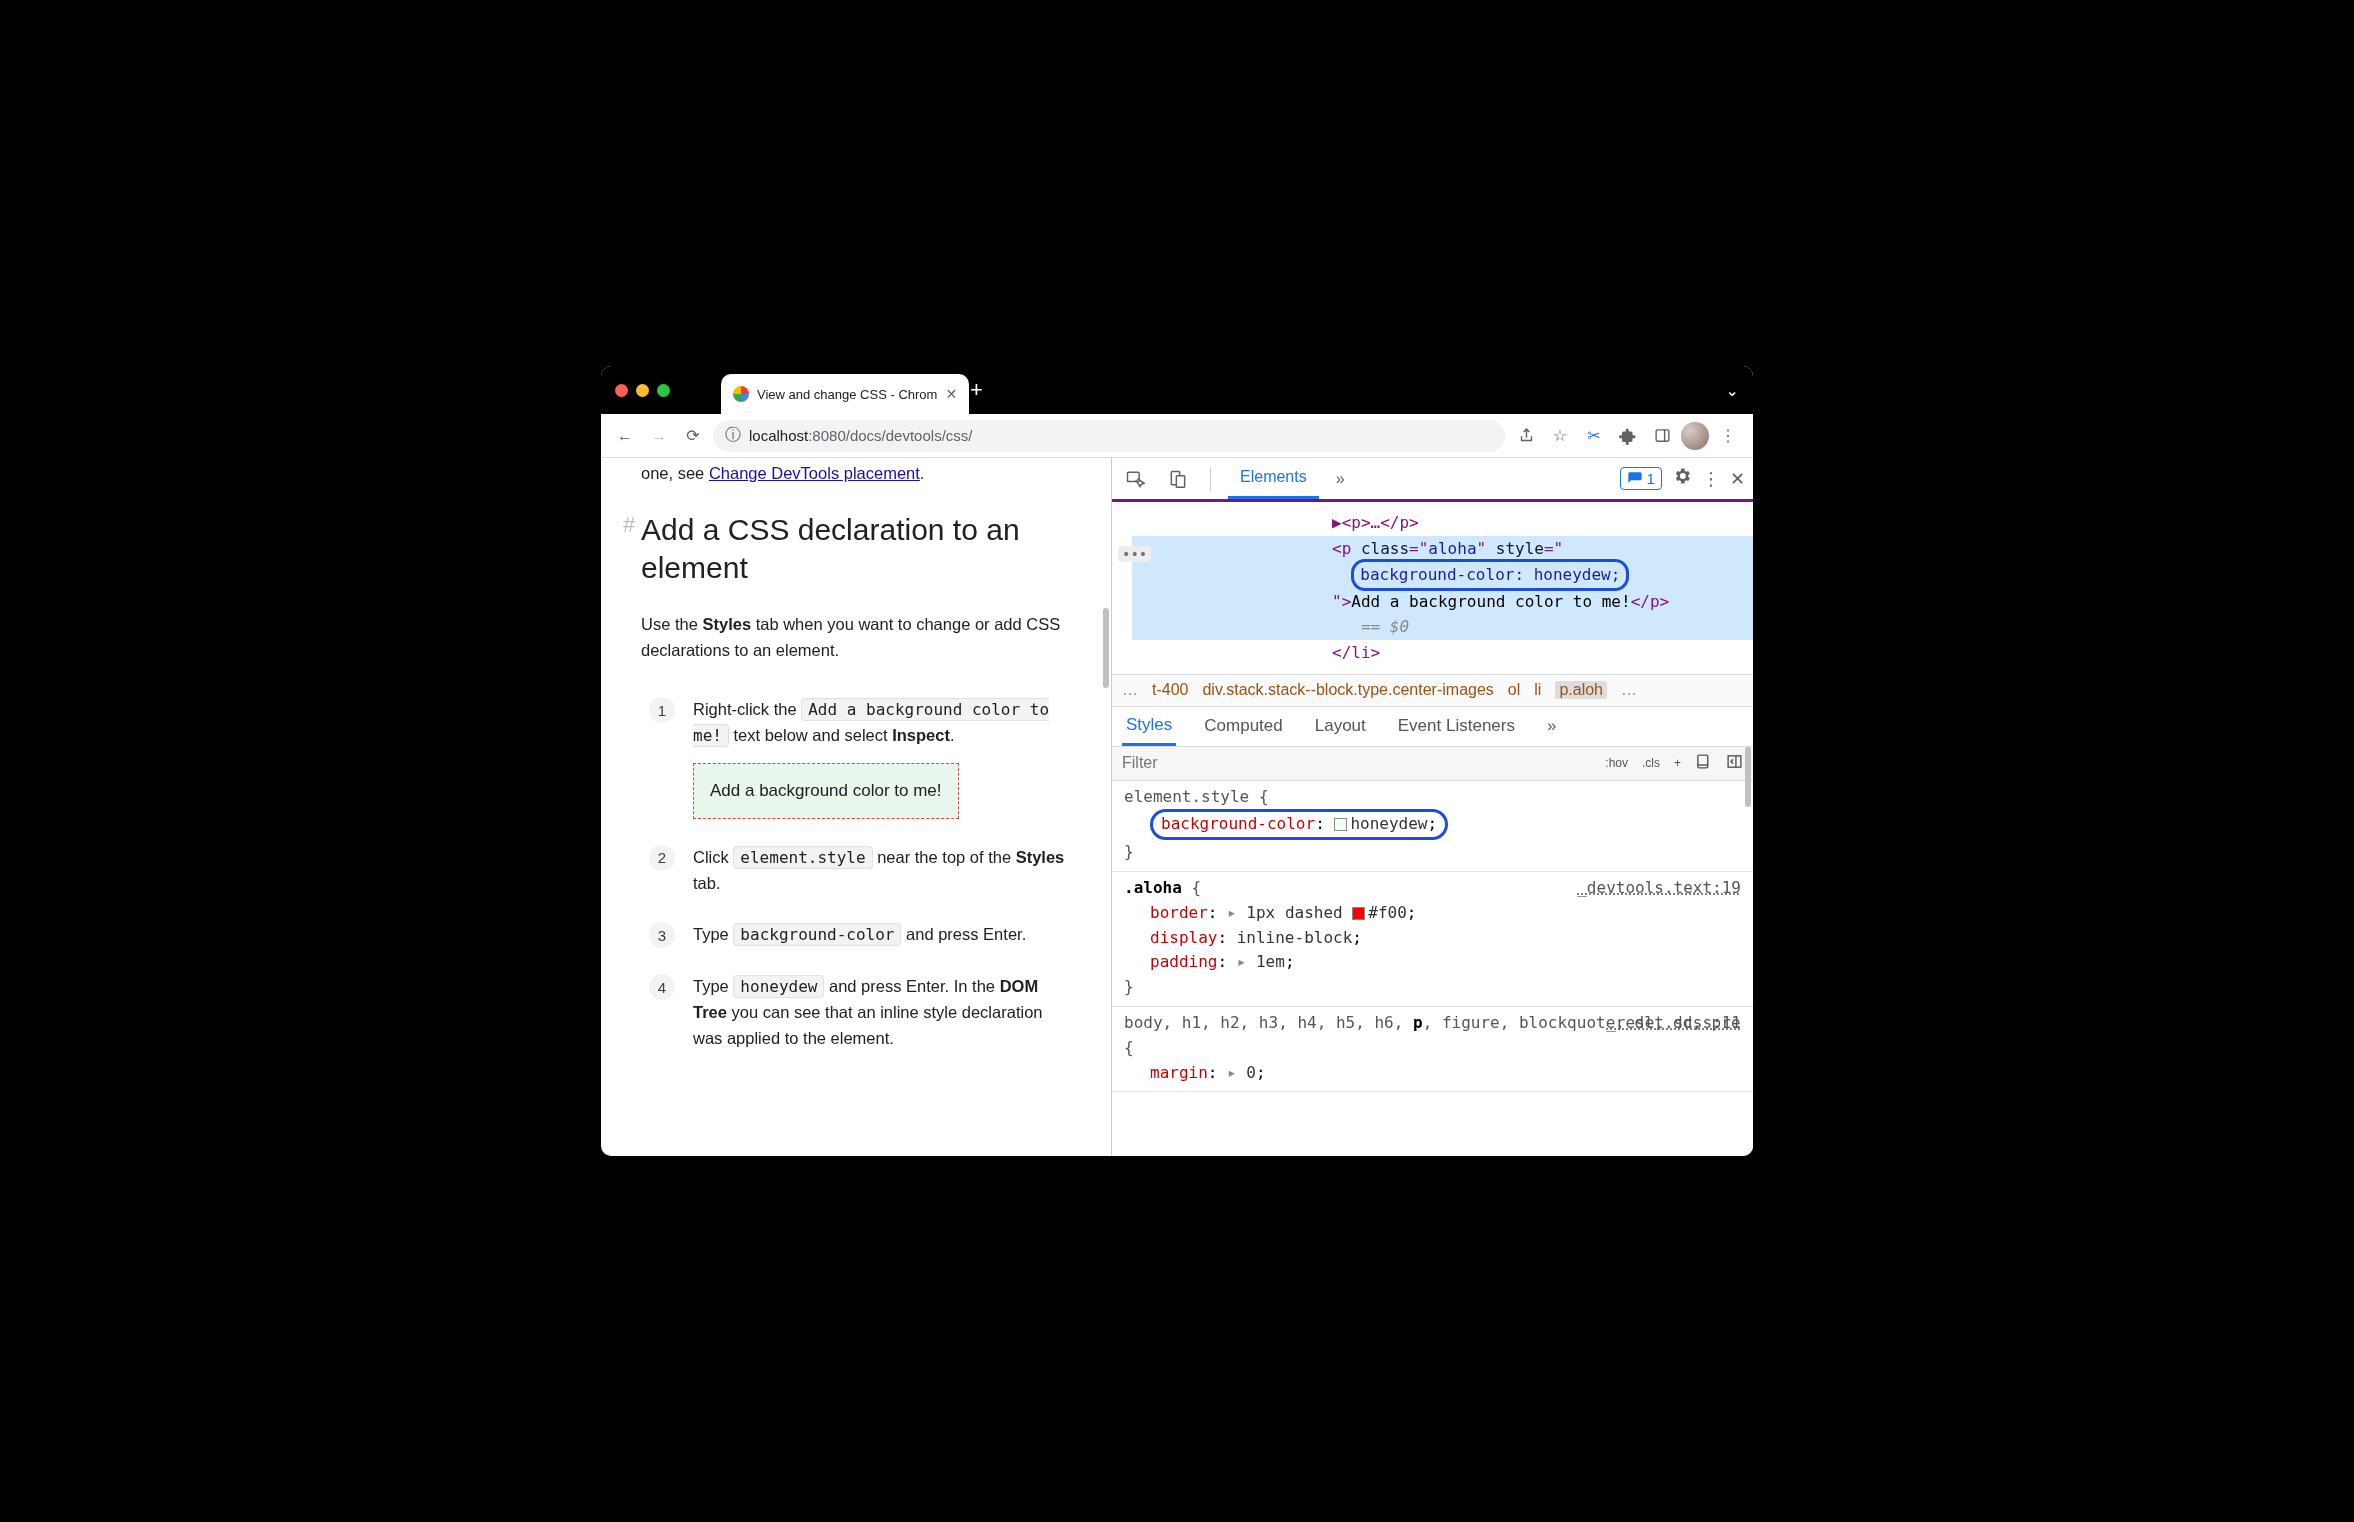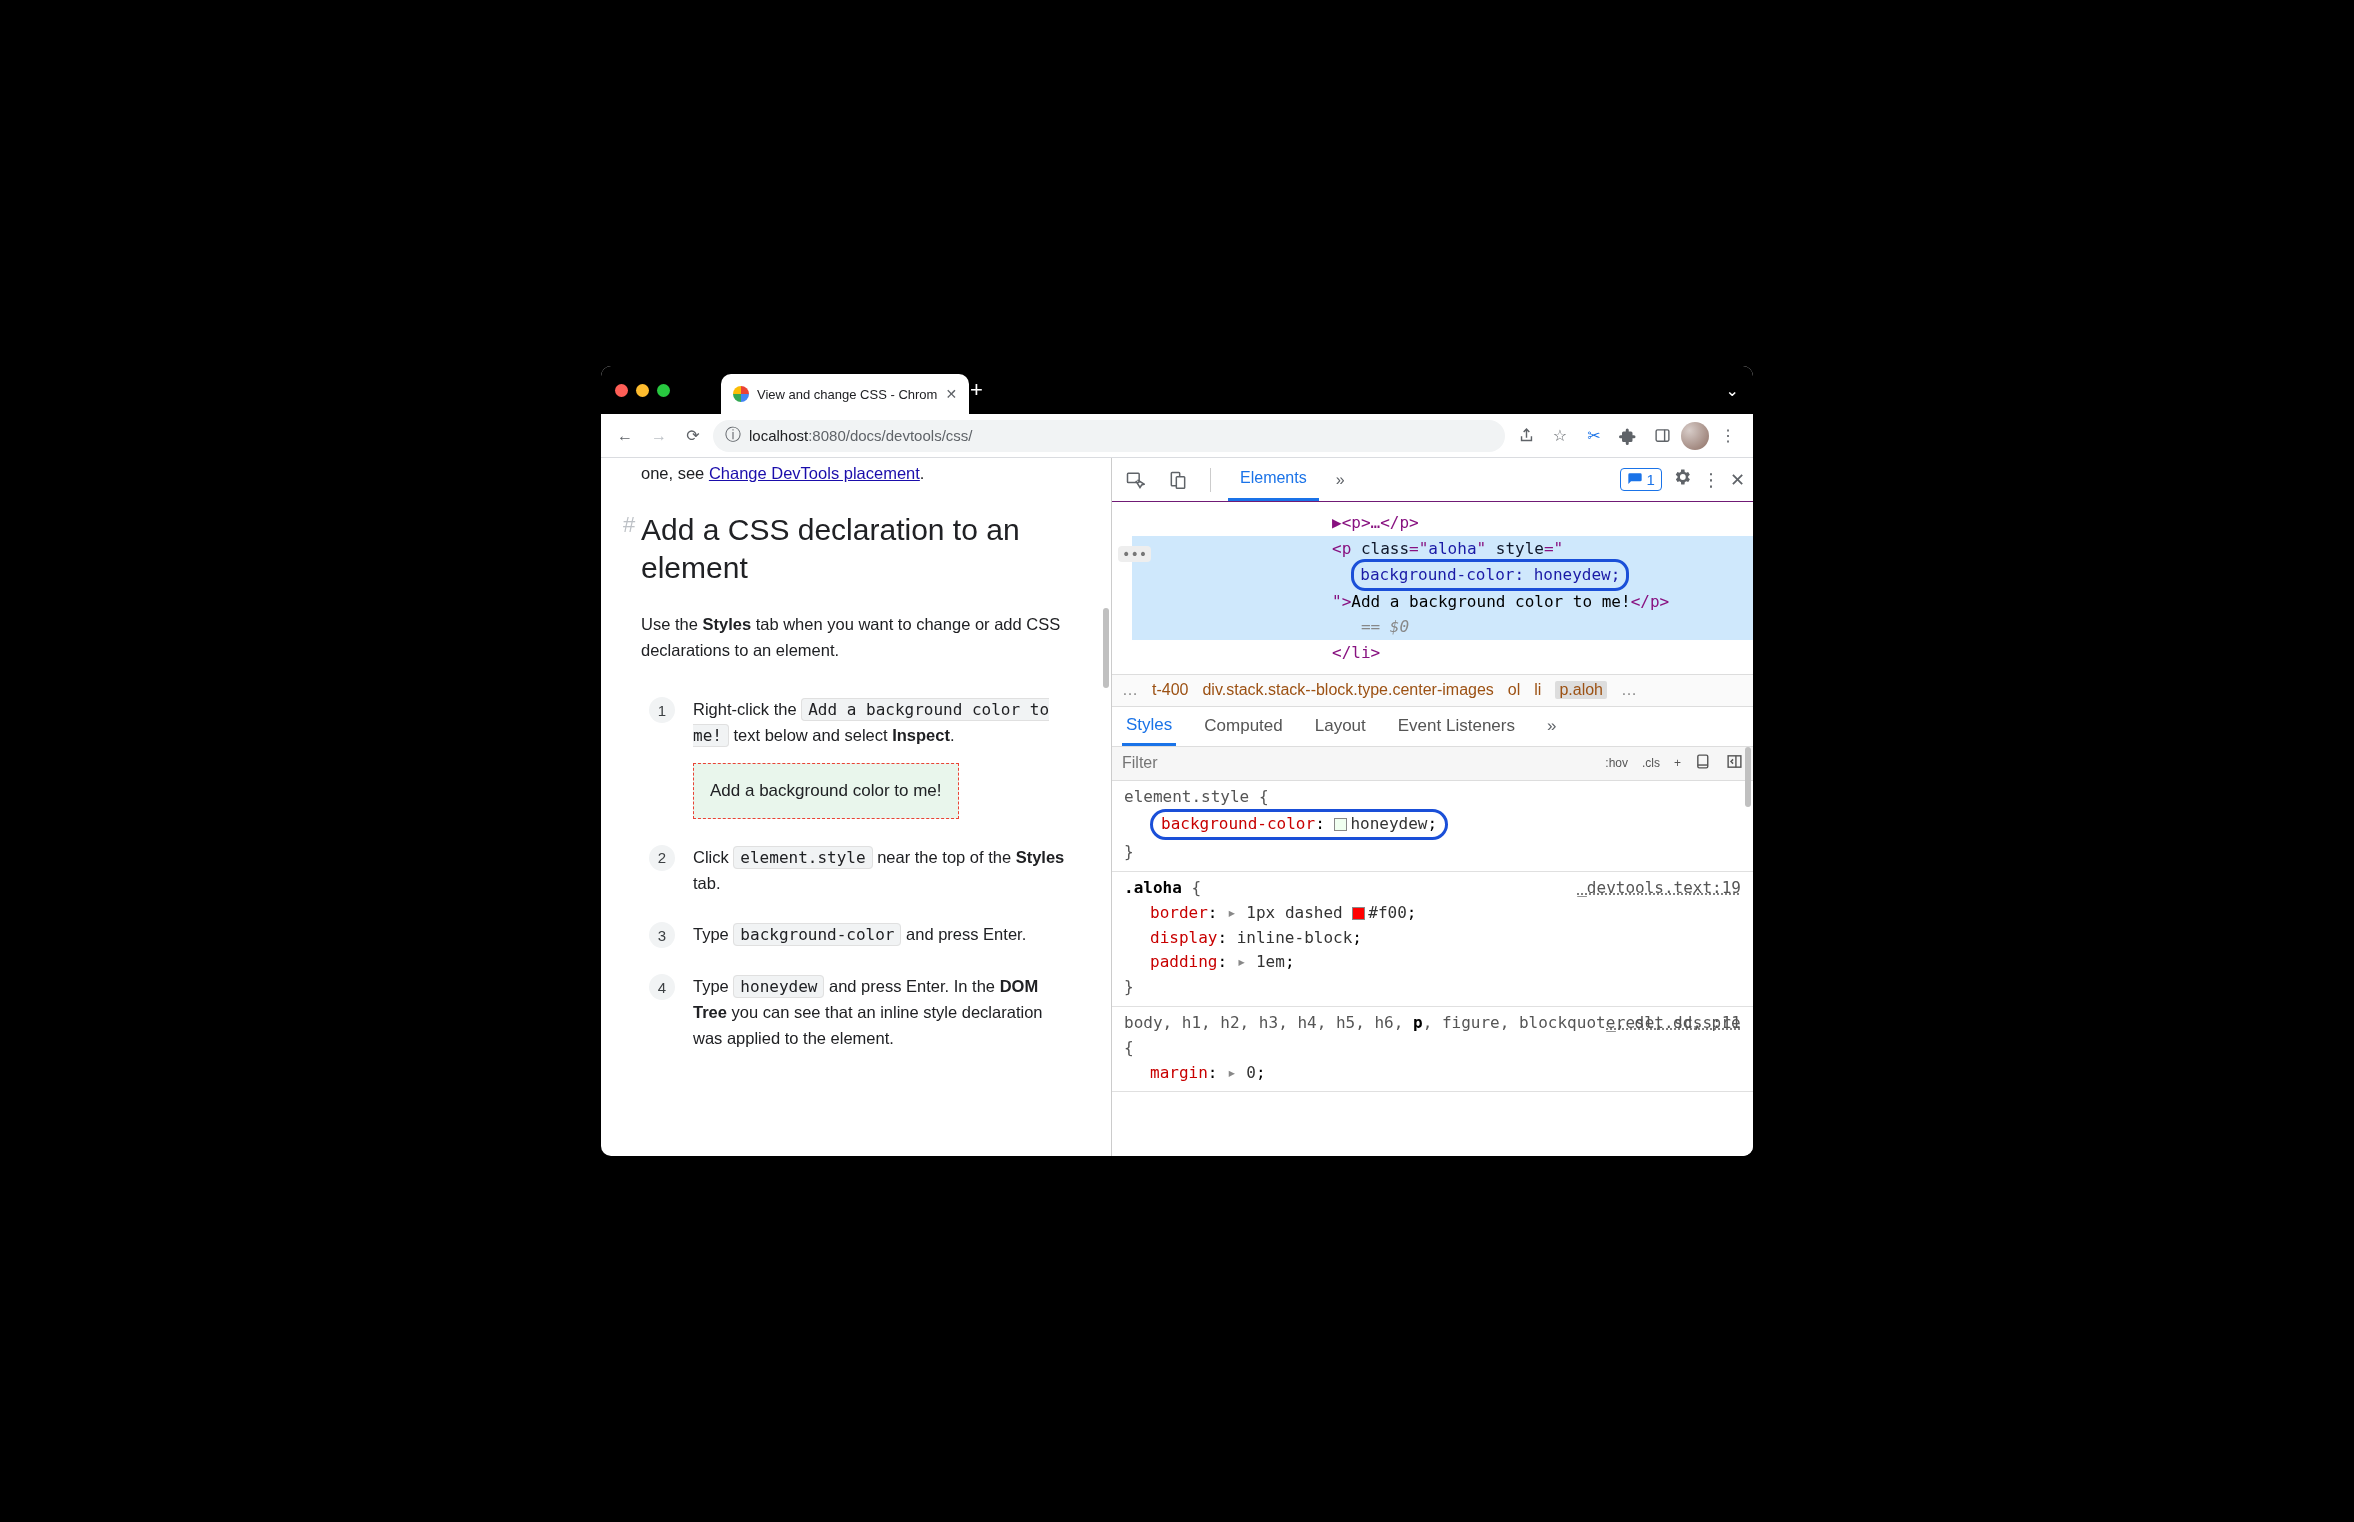--- a/index.html
+++ b/index.html
@@ -93,21 +93,21 @@
     margin-top:14px;
     border:1.5px dashed #ea4335;
     background:#e9f6ec;
     padding:14px 16px;
     font-size:17px;
     color:#202124;
     display:inline-block;
   }
   
   .devtools { flex:1; border-left:1px solid #ccc; display:flex; flex-direction:column; background:#fff; font-family: ui-monospace,Menlo,monospace; position:relative;}
-  .dt-topbar { height:44px; border-bottom:1px solid #701a75; display:flex; align-items:center; padding:0 8px; gap:13px; font-family:-apple-system,Arial,sans-serif;}
+  .dt-topbar { height:44px; border-bottom:3px solid #701a75; display:flex; align-items:center; padding:0 8px; gap:13px; font-family:-apple-system,Arial,sans-serif;}
   .dt-sep { width:1px; height:24px; background:#ccc; margin:0 4px;}
   .dt-tab { padding: 0 12px; height:100%; display:flex; align-items:center; color:#333; font-size:16px; cursor:pointer;}
   .dt-tab.active { color:#1a73e8; border-bottom:3px solid #1a73e8;}
   .dt-more-tabs { color:#5f6368; cursor:pointer; padding:0 4px;}
   .dt-topbar-right { margin-left:auto; display:flex; align-items:center; gap:10px;}
   .issue-badge { display:flex;align-items:center;gap:4px;border:1px solid #1a73e8;color:#1a73e8;border-radius:4px;padding:2px 6px;font-size:15px;}
   .dt-gear,.dt-more,.dt-close { color:#5f6368; cursor:pointer; font-size:18px;}
   
   .dom-tree { padding: 8px 0 8px 20px; font-size:16px; color:#a31515; background:#fff; border-bottom:1px solid #ddd; position:relative;}
   .dom-tree .line { white-space:pre; line-height:1.6; padding-left:200px;}

